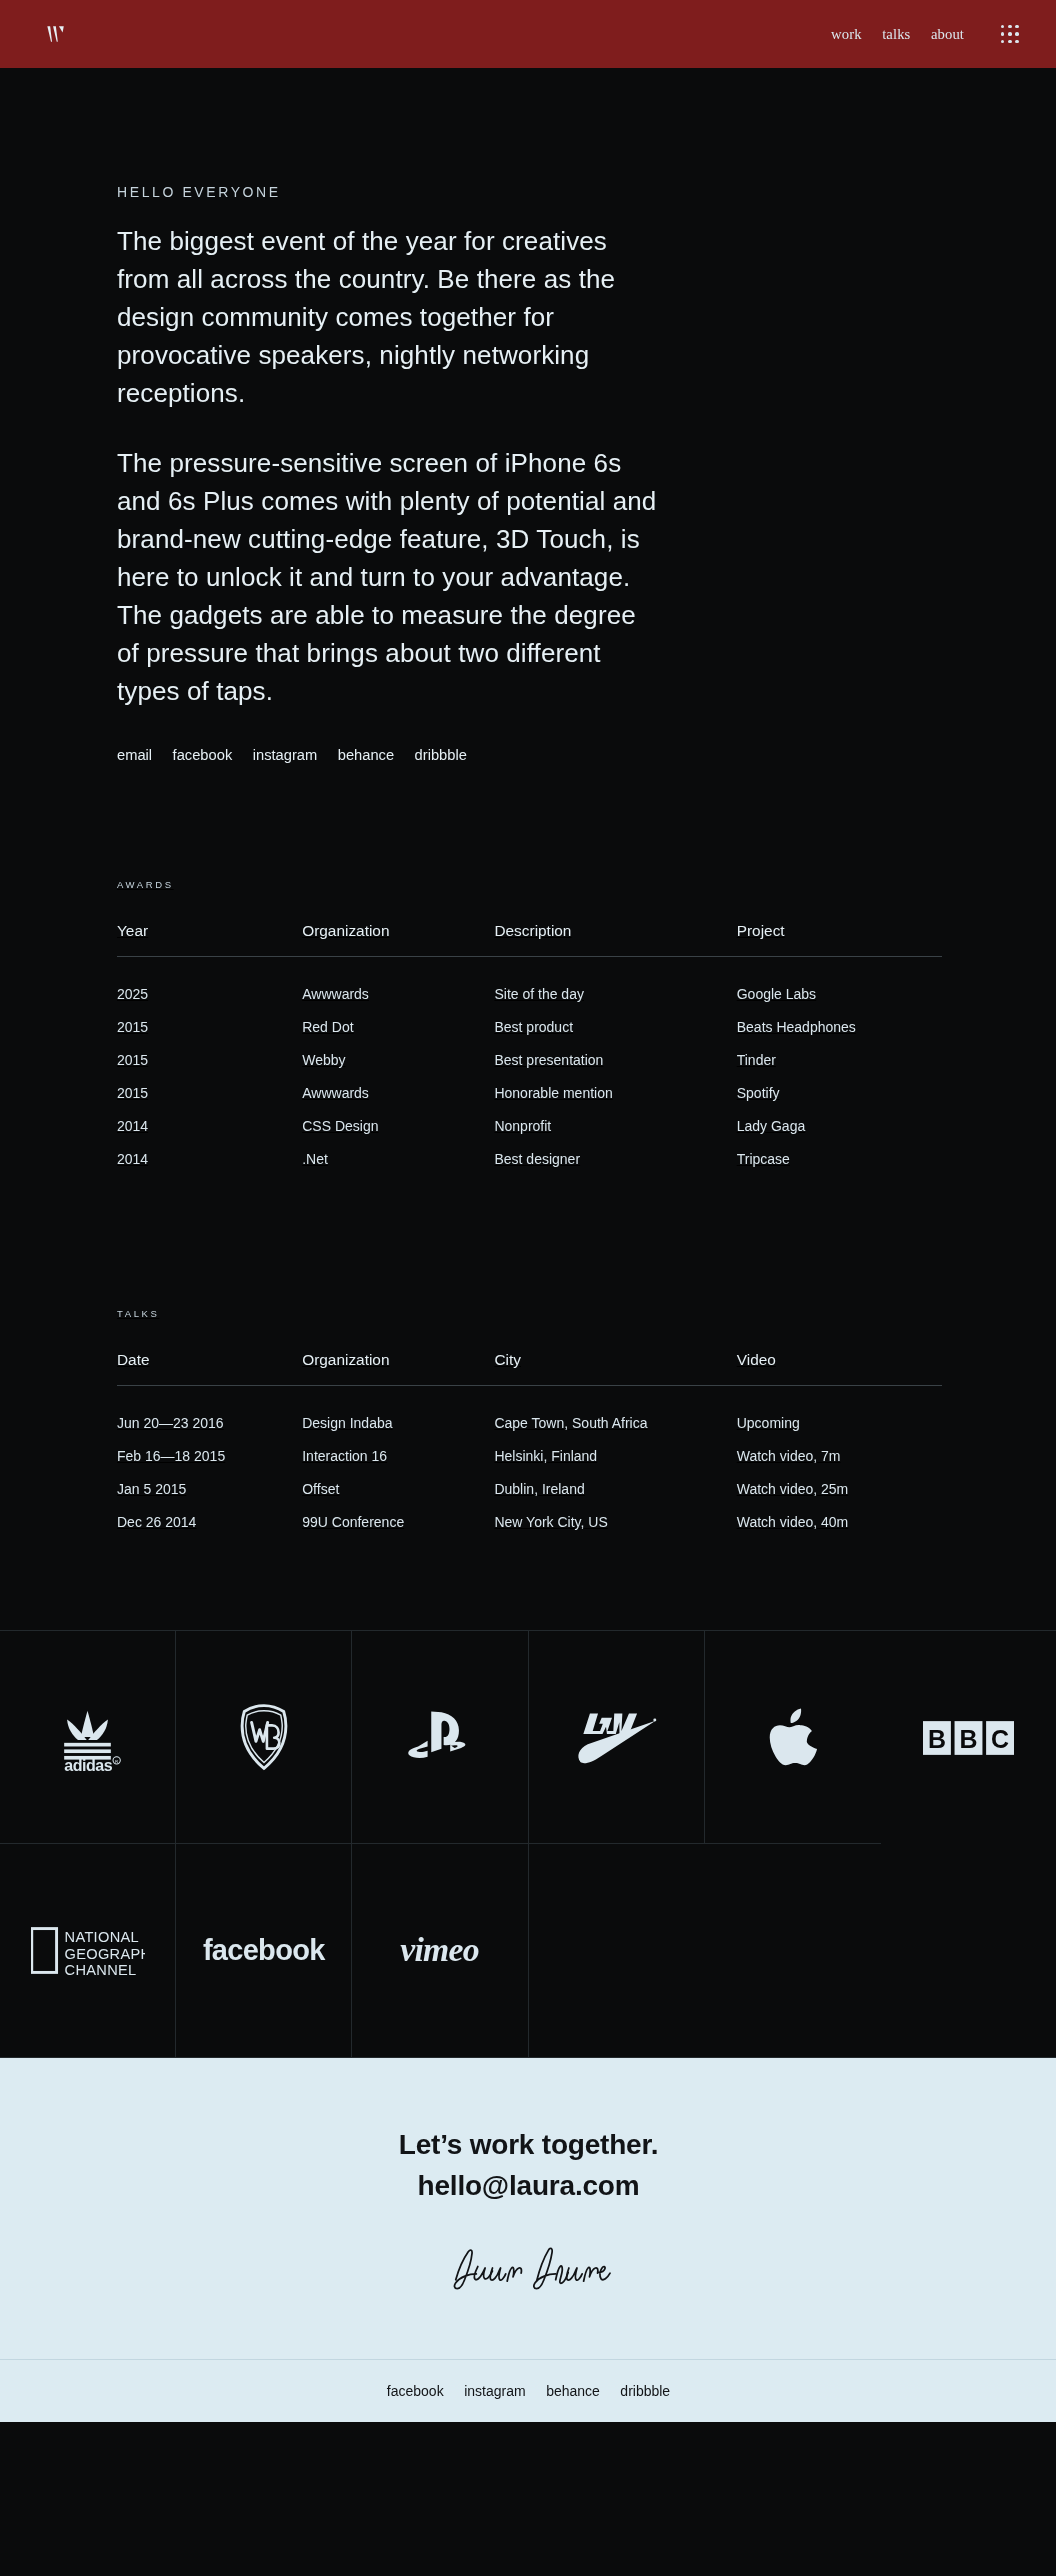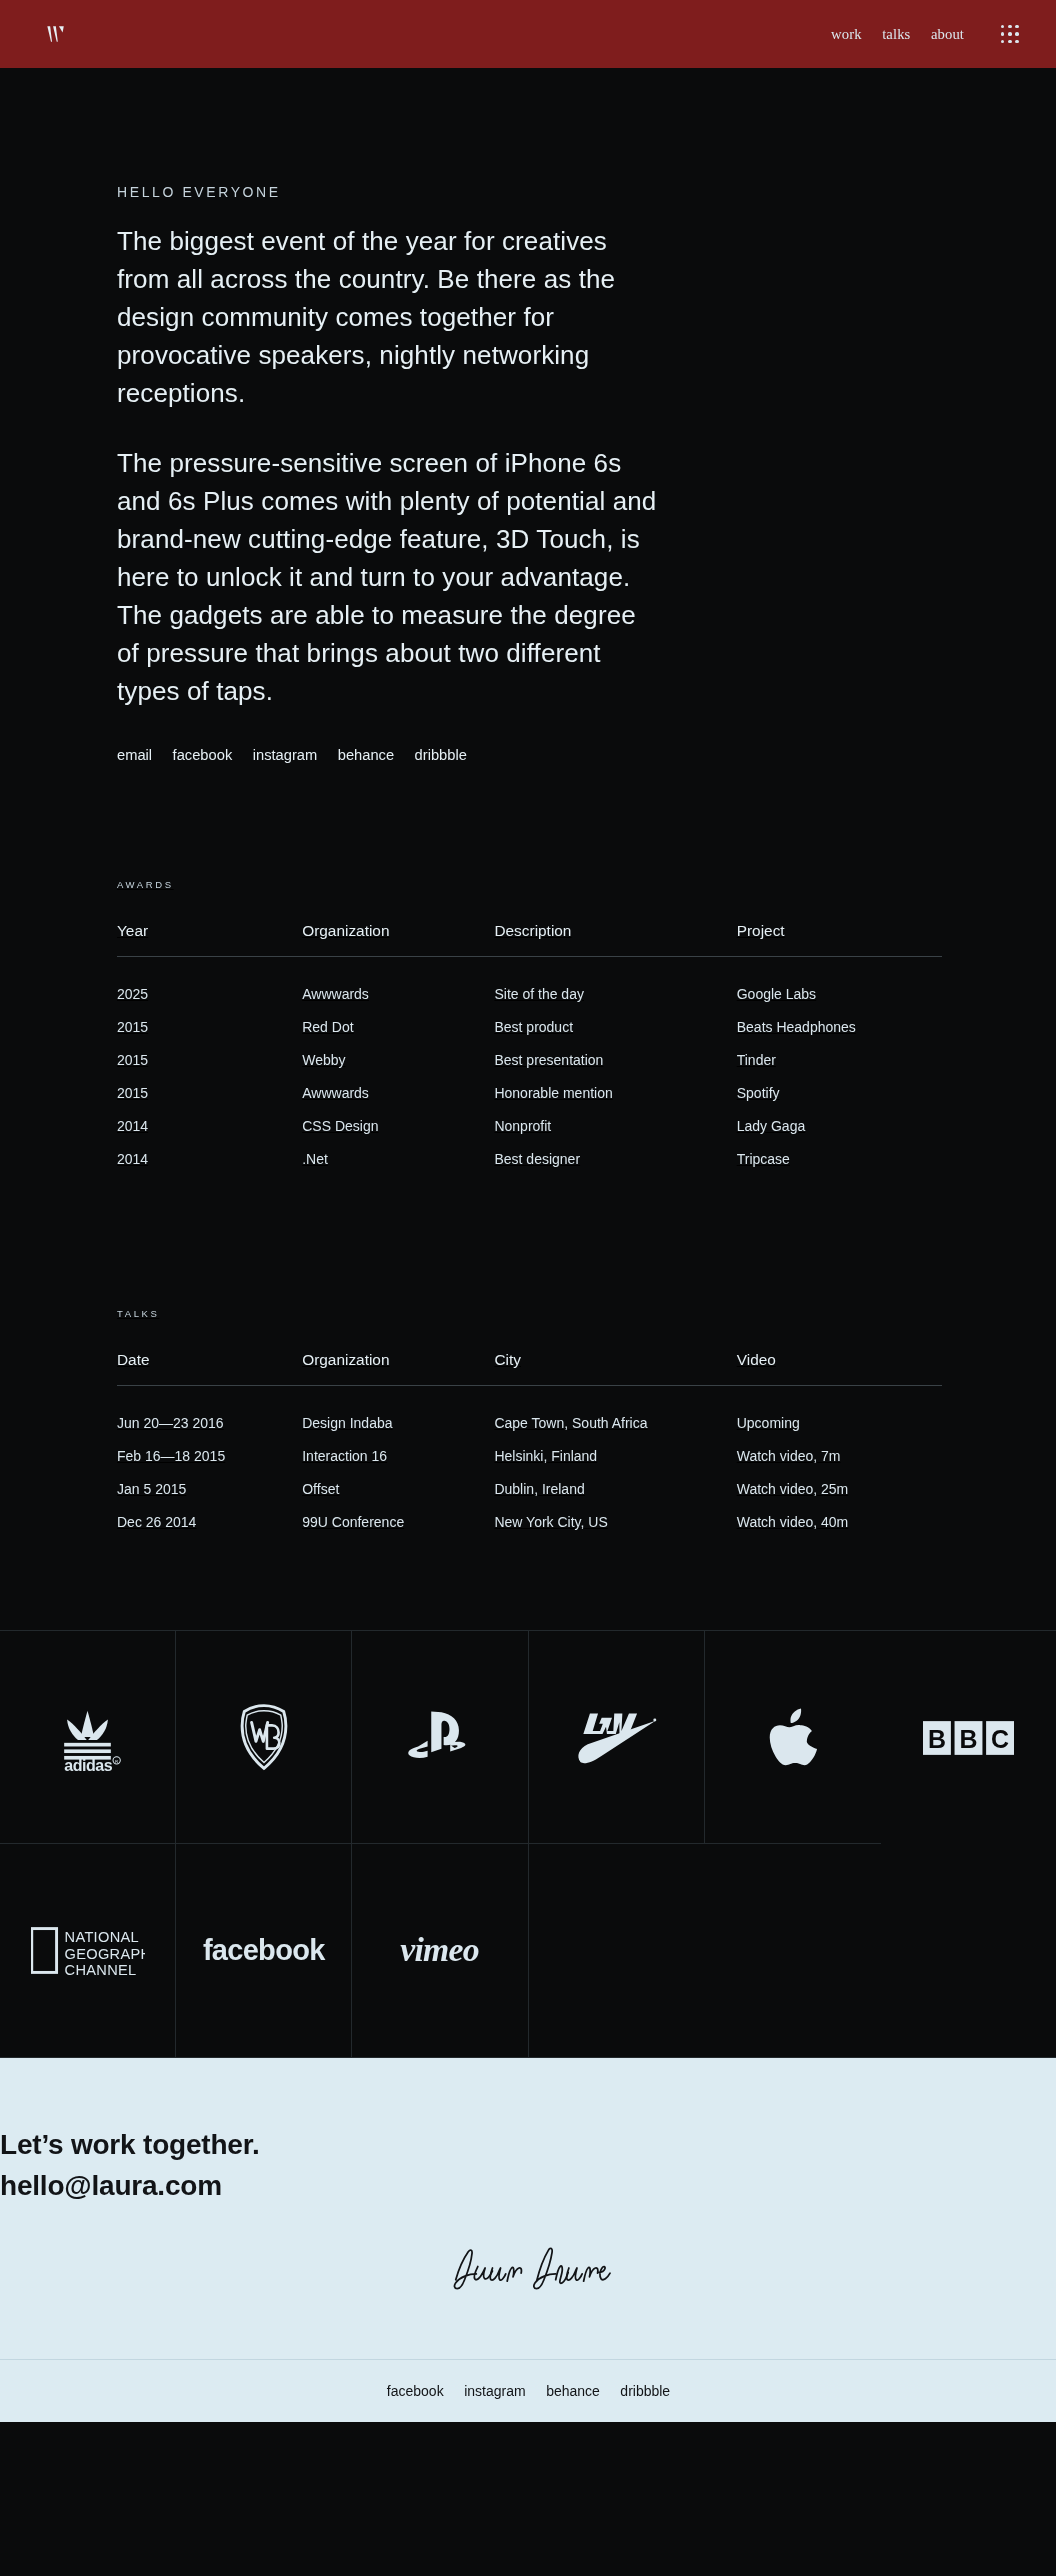--- a/index.html
+++ b/index.html
@@ -147,21 +147,21 @@
   .brand-word{
     color:#dbe7ee;
     font-weight:700;
     letter-spacing:-0.7px;
   }
 
   
   .cta{
     background:#dcebf2;
     padding:66px 0 63px 0;
-    text-align:left;
+    text-align:center;
   }
   .cta h2{
     color:#121417;
     font-size:28px;
     line-height:41px;
     font-weight:700;
     letter-spacing:-0.2px;
   }
   .cta h2 .mail{ display:block; }
   .signature{

